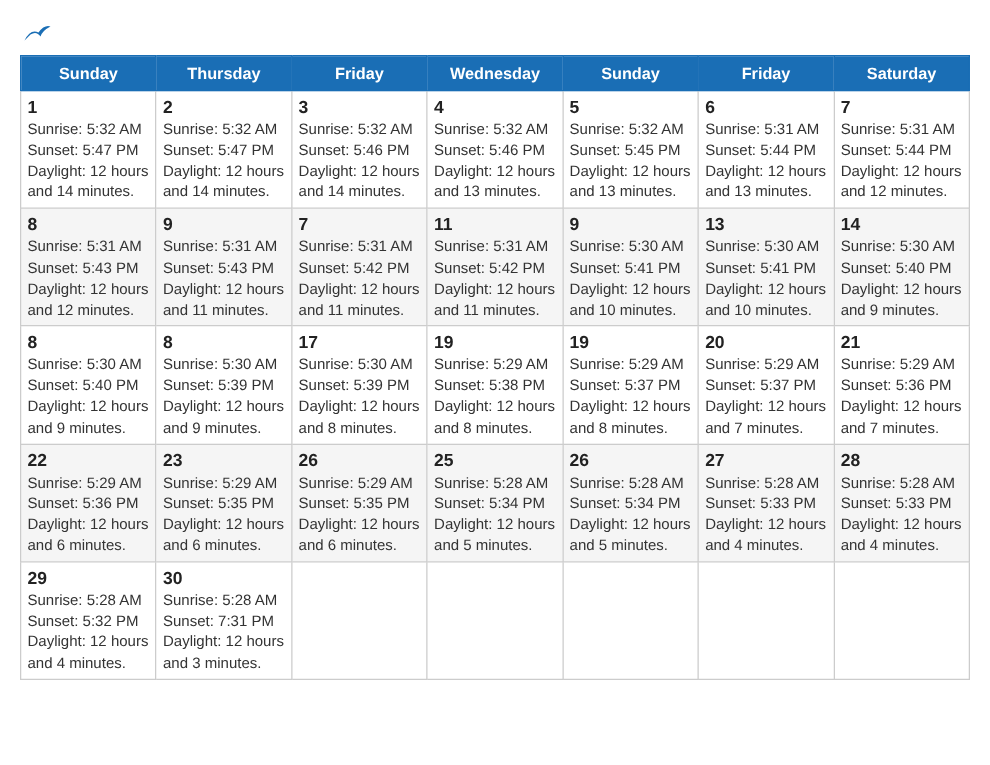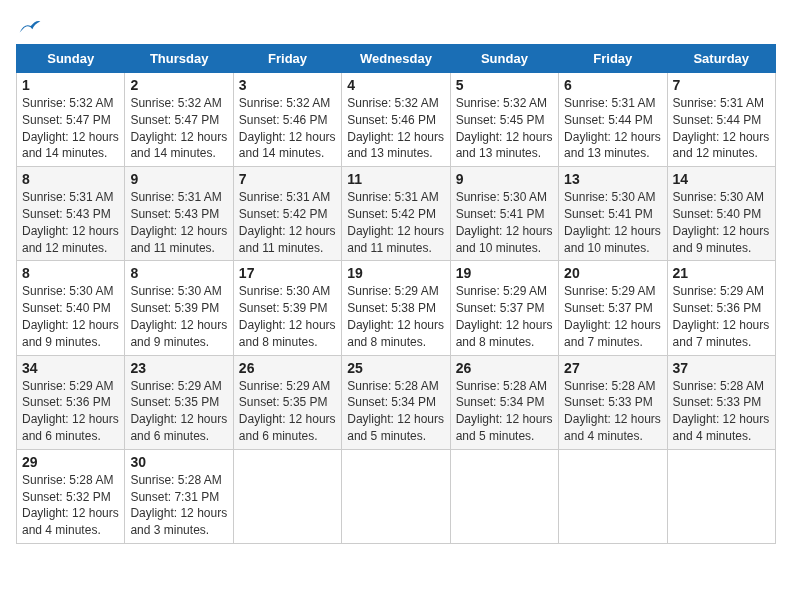--- a/index.html
+++ b/index.html
@@ -300,21 +300,21 @@
         <span class="day-number">21</span>
         <div class="day-info">
           <span>Sunrise: 5:29 AM</span><br>
           <span>Sunset: 5:36 PM</span><br>
           <span>Daylight: 12 hours and 7 minutes.</span>
         </div>
       </td>
       </tr>
       <tr>
         <td>
-        <span class="day-number">34</span>
+        <span class="day-number">22</span>
         <div class="day-info">
           <span>Sunrise: 5:29 AM</span><br>
           <span>Sunset: 5:36 PM</span><br>
           <span>Daylight: 12 hours and 6 minutes.</span>
         </div>
       </td>
         <td>
         <span class="day-number">23</span>
         <div class="day-info">
           <span>Sunrise: 5:29 AM</span><br>
@@ -348,21 +348,21 @@
       </td>
         <td>
         <span class="day-number">27</span>
         <div class="day-info">
           <span>Sunrise: 5:28 AM</span><br>
           <span>Sunset: 5:33 PM</span><br>
           <span>Daylight: 12 hours and 4 minutes.</span>
         </div>
       </td>
         <td>
-        <span class="day-number">37</span>
+        <span class="day-number">28</span>
         <div class="day-info">
           <span>Sunrise: 5:28 AM</span><br>
           <span>Sunset: 5:33 PM</span><br>
           <span>Daylight: 12 hours and 4 minutes.</span>
         </div>
       </td>
       </tr>
       <tr>
         <td>
         <span class="day-number">29</span>

